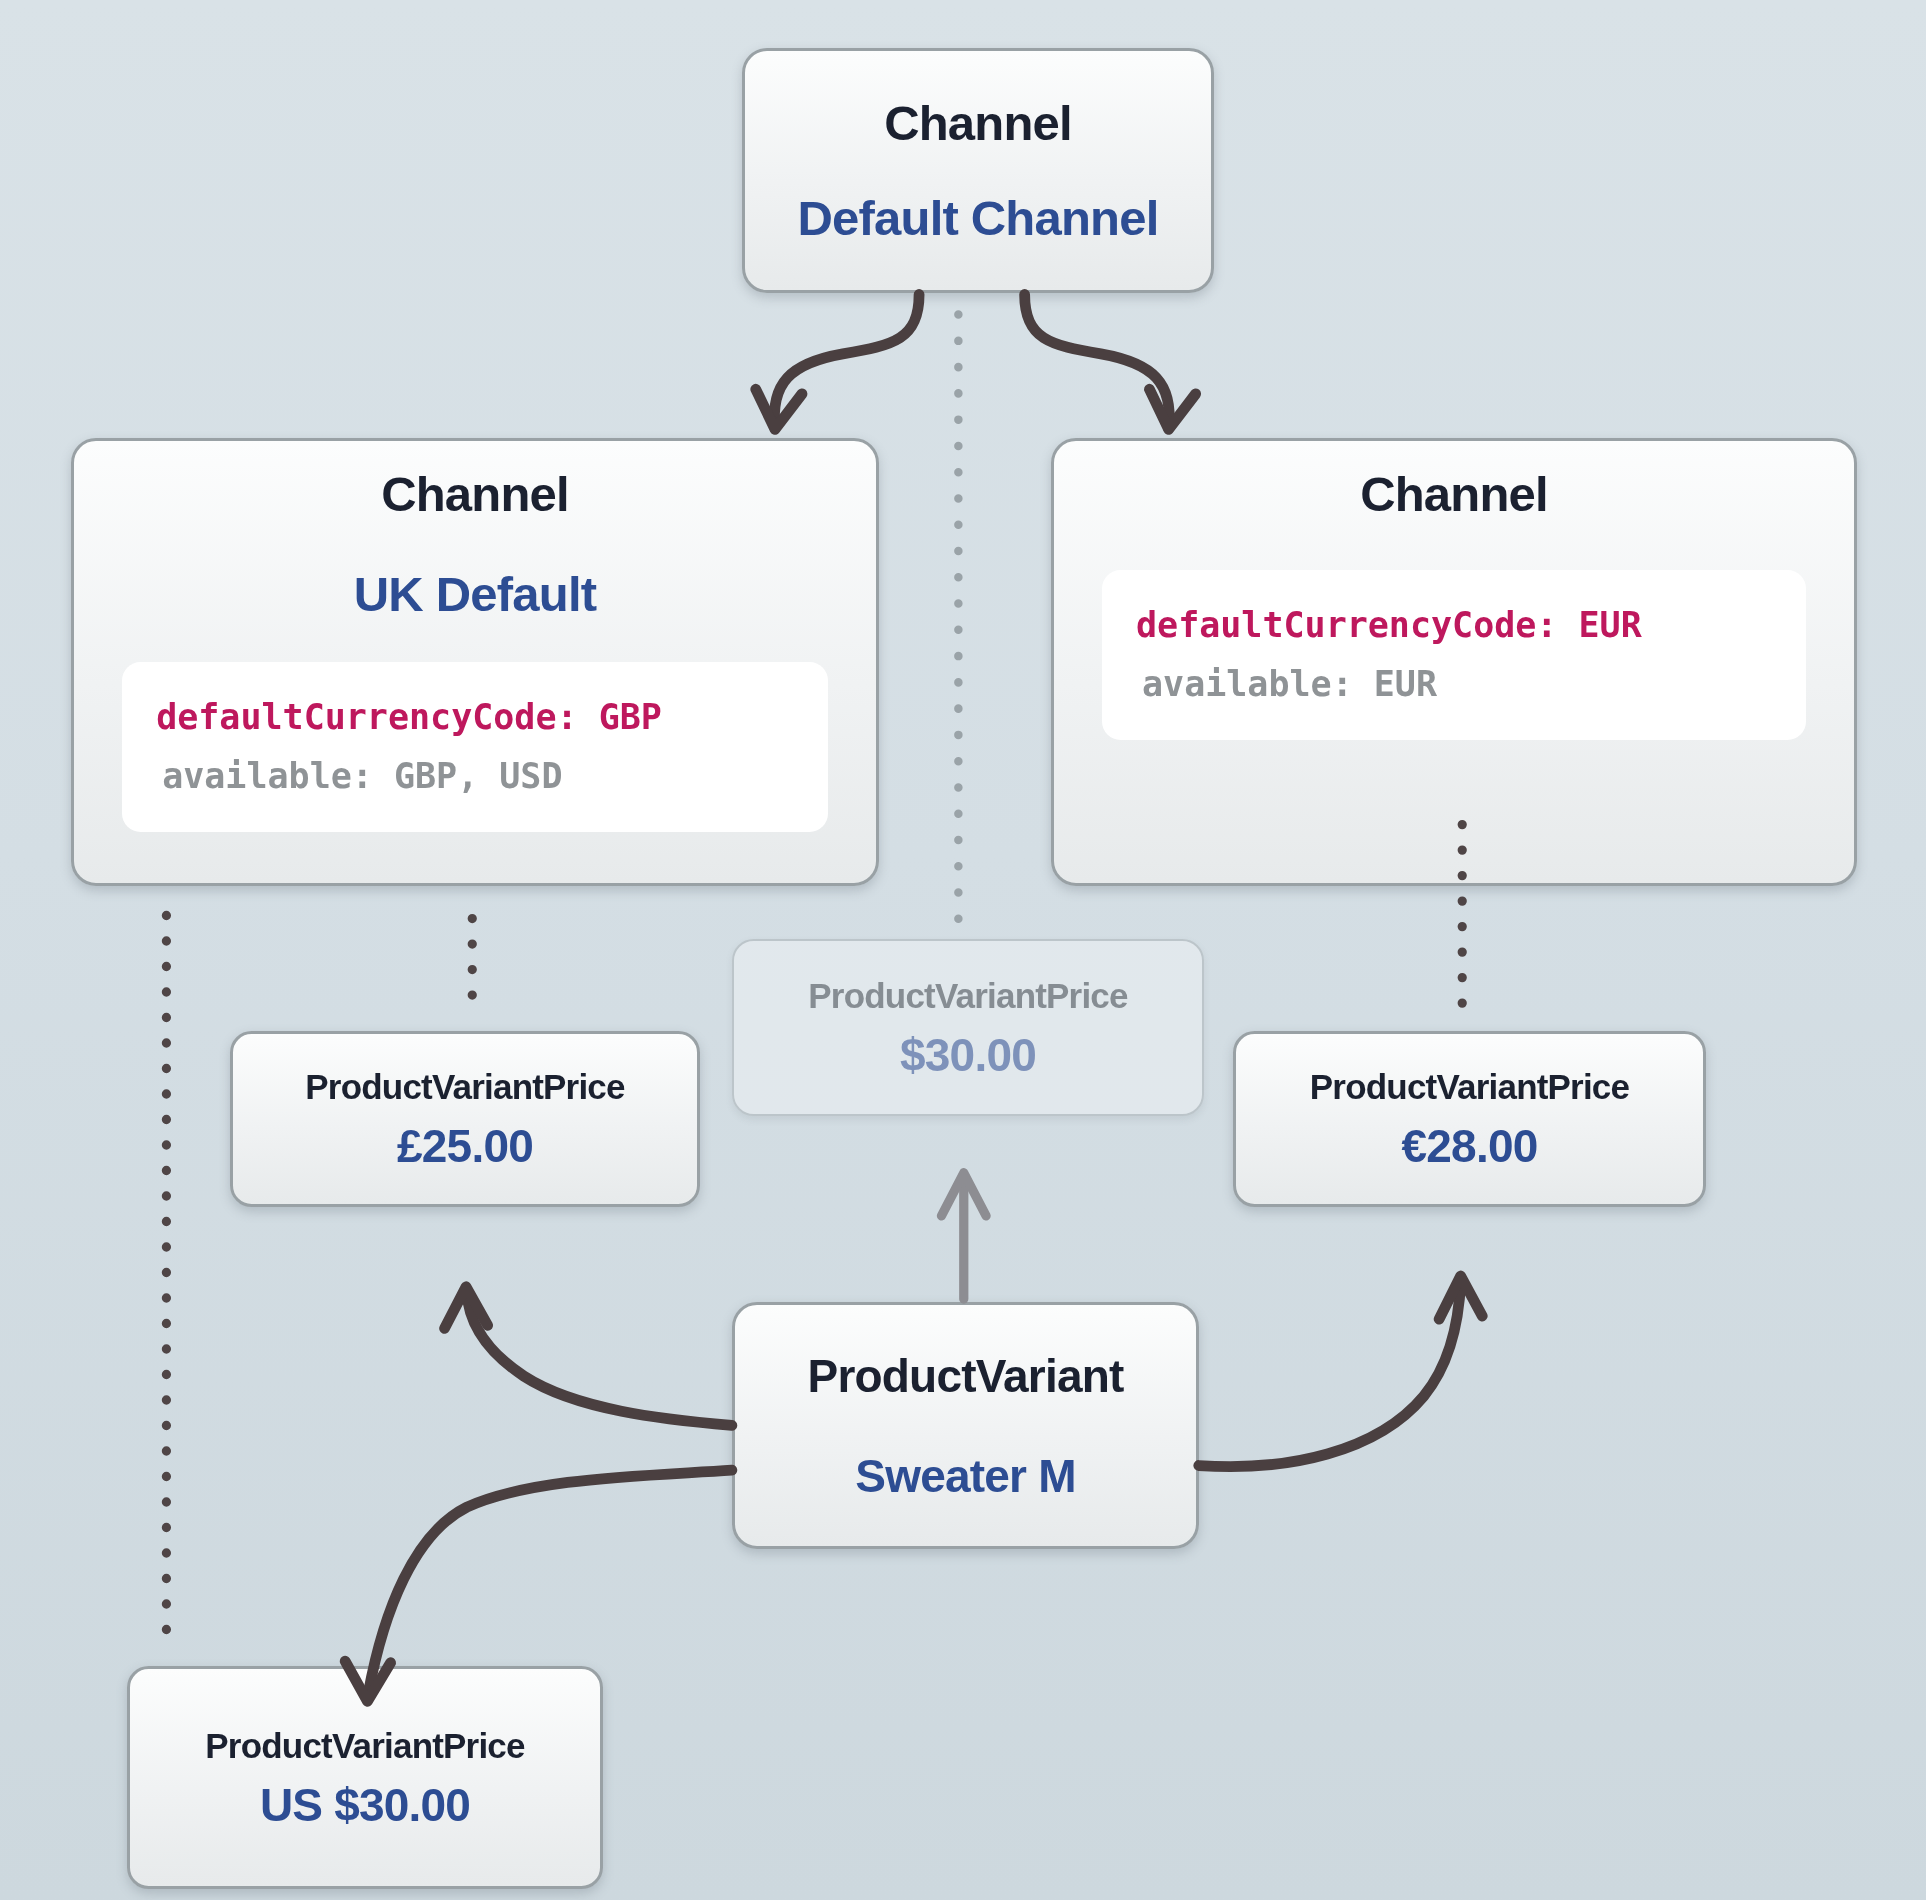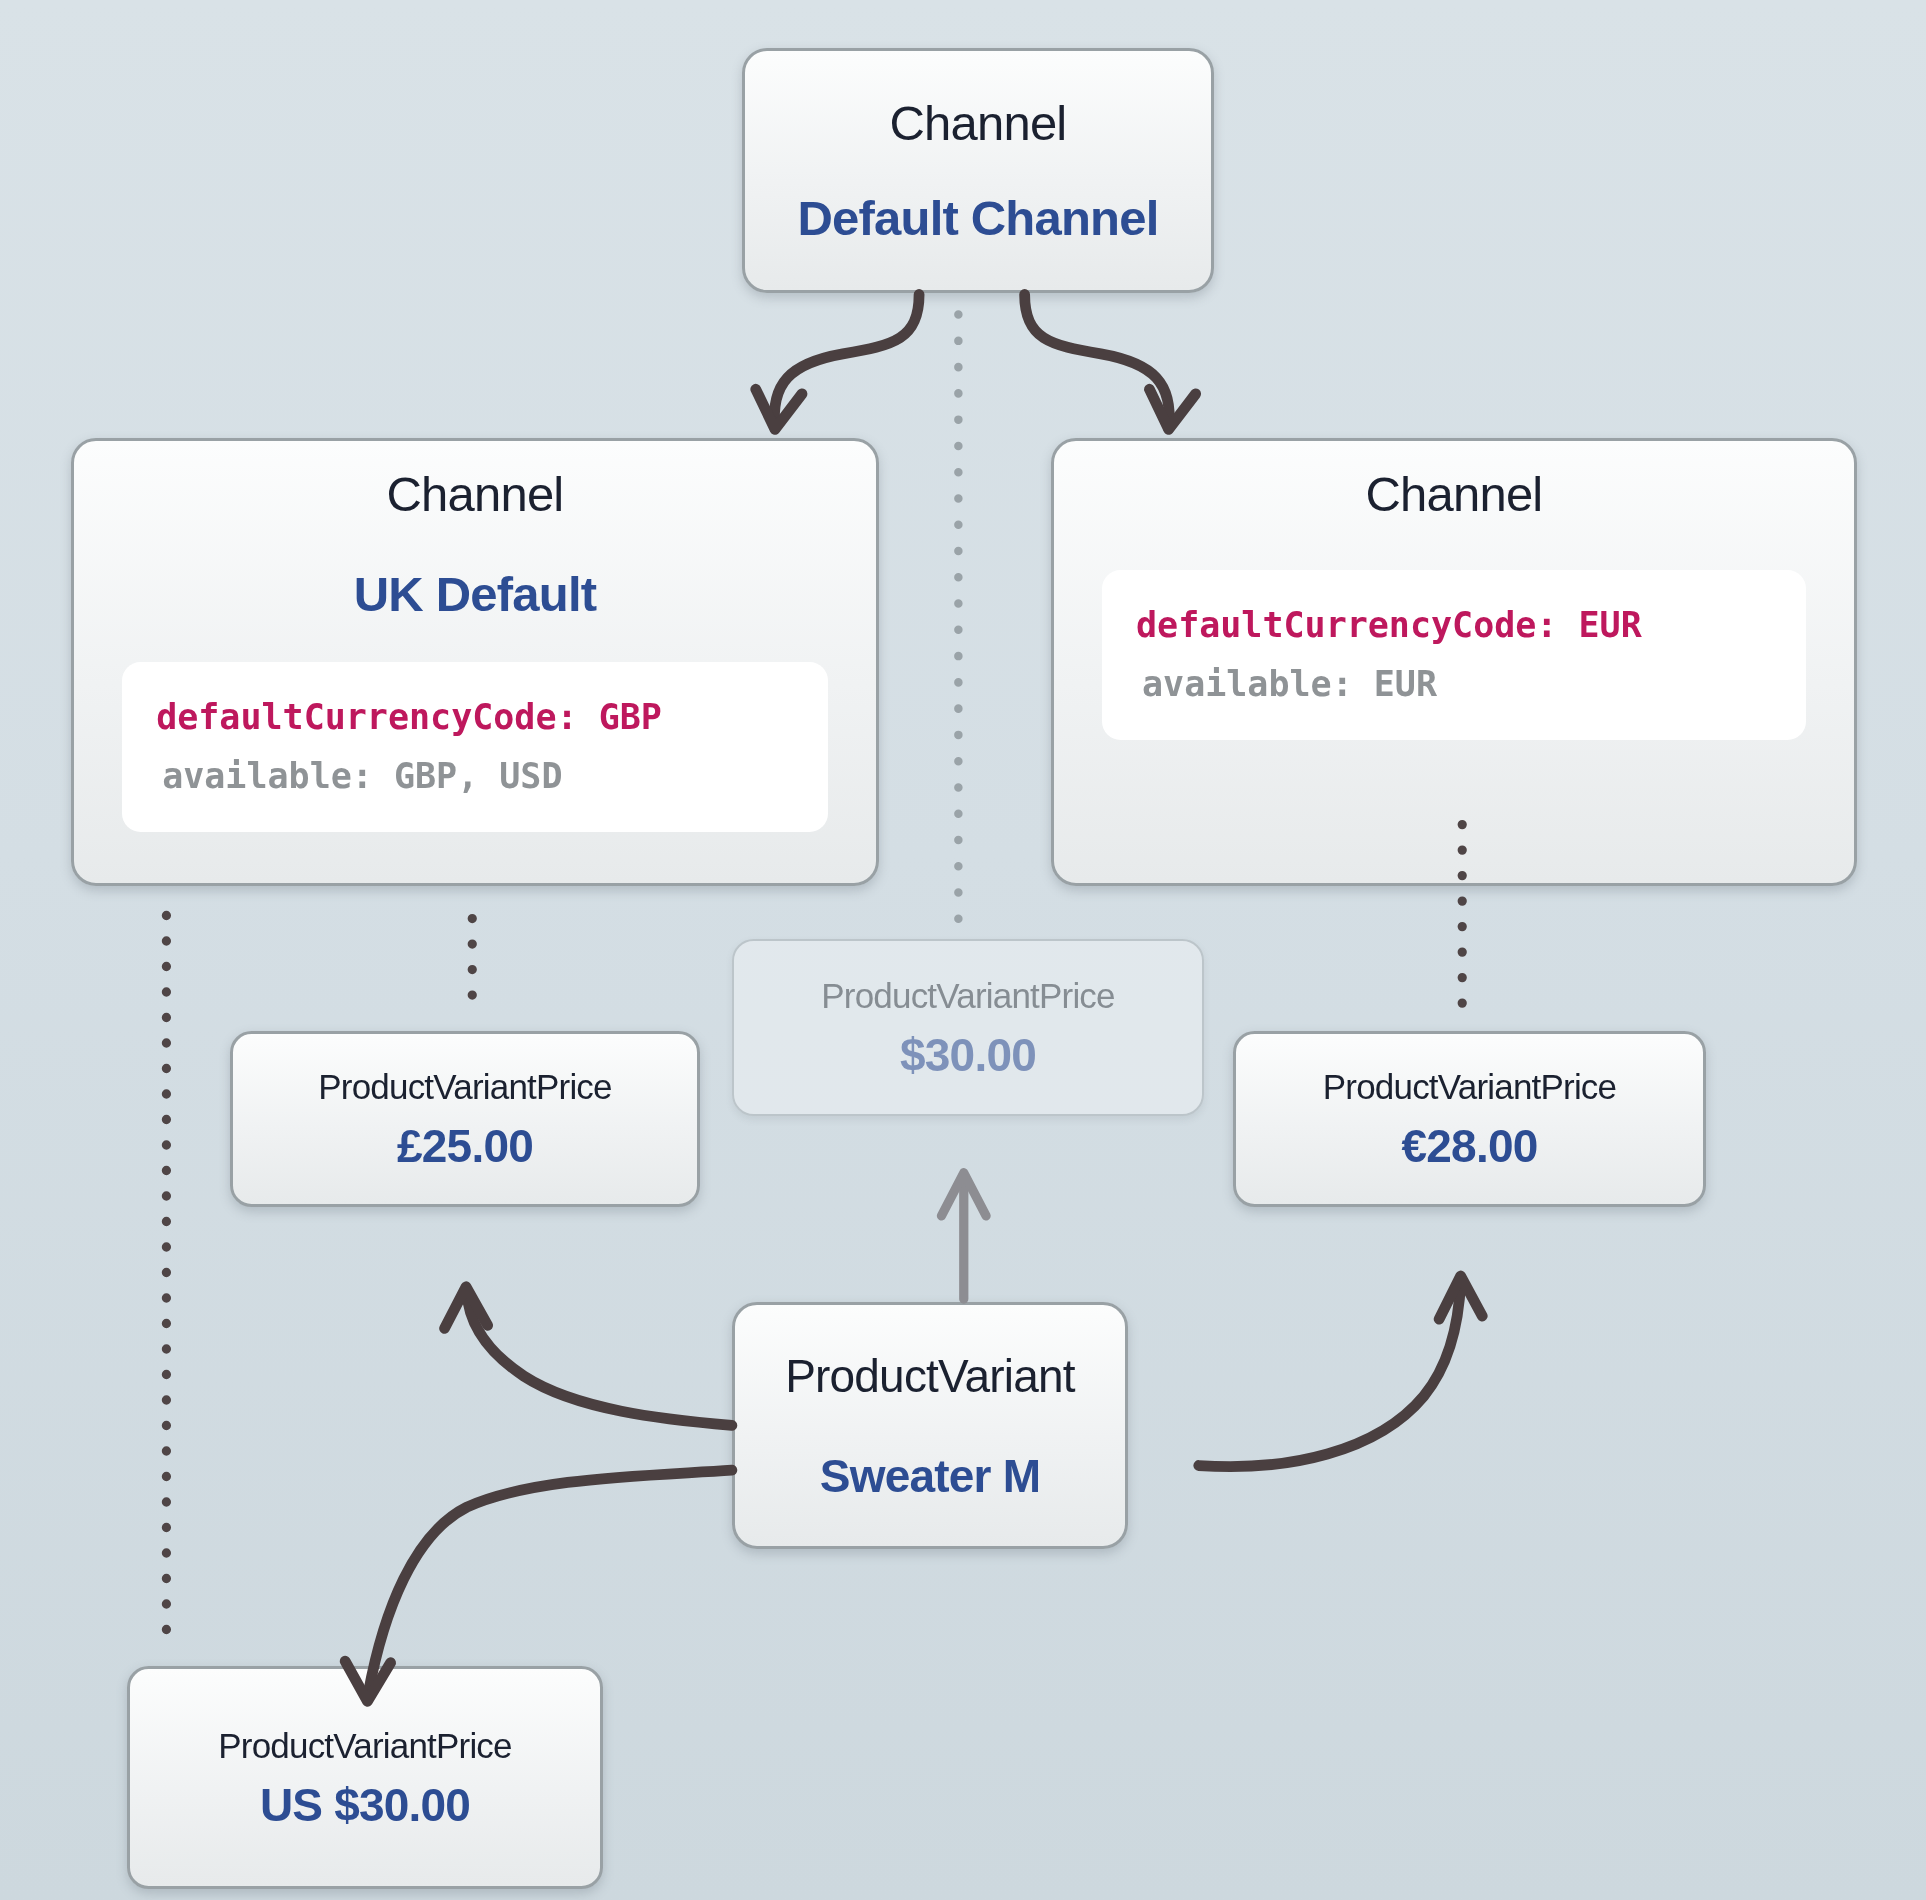--- a/index.html
+++ b/index.html
@@ -26,21 +26,21 @@
     justify-content: center;
     text-align: center;
   }
   .box.faded {
     background: rgba(236,241,244,0.55);
     border: 2.3px solid #bcc5ca;
     box-shadow: 0 3.1px 7.7px rgba(96,108,118,0.12);
     border-radius: 21.6px;
   }
   .type-label {
-    font-weight: normal;
+    font-weight: bold;
     font-size: 49px;
     color: #1b2130;
     letter-spacing: -0.8px;
     line-height: 1;
   }
   .entity-name {
     font-weight: bold;
     font-size: 49px;
     color: #2d4d93;
     letter-spacing: -0.8px;
@@ -114,21 +114,21 @@
   <div class="box small gap-price" style="left:230px; top:1031px; width:470px; height:176px; border-radius:21.6px;">
     <div class="type-label">ProductVariantPrice</div>
     <div class="entity-name">£25.00</div>
   </div>
 
   <div class="box small gap-price" style="left:1233px; top:1031px; width:473px; height:176px; border-radius:21.6px;">
     <div class="type-label">ProductVariantPrice</div>
     <div class="entity-name">€28.00</div>
   </div>
 
-  <div class="box pv gap-pv" style="left:732px; top:1302px; width:396px; height:247px;">
+  <div class="box pv gap-pv" style="left:732px; top:1302px; width:467px; height:247px;">
     <div class="type-label">ProductVariant</div>
     <div class="entity-name">Sweater M</div>
   </div>
 
   <div class="box small gap-price" style="left:127px; top:1666px; width:476px; height:223px; border-radius:21.6px;">
     <div class="type-label">ProductVariantPrice</div>
     <div class="entity-name">US $30.00</div>
   </div>
 
   <svg class="connectors" viewBox="0 0 2500 2467">

